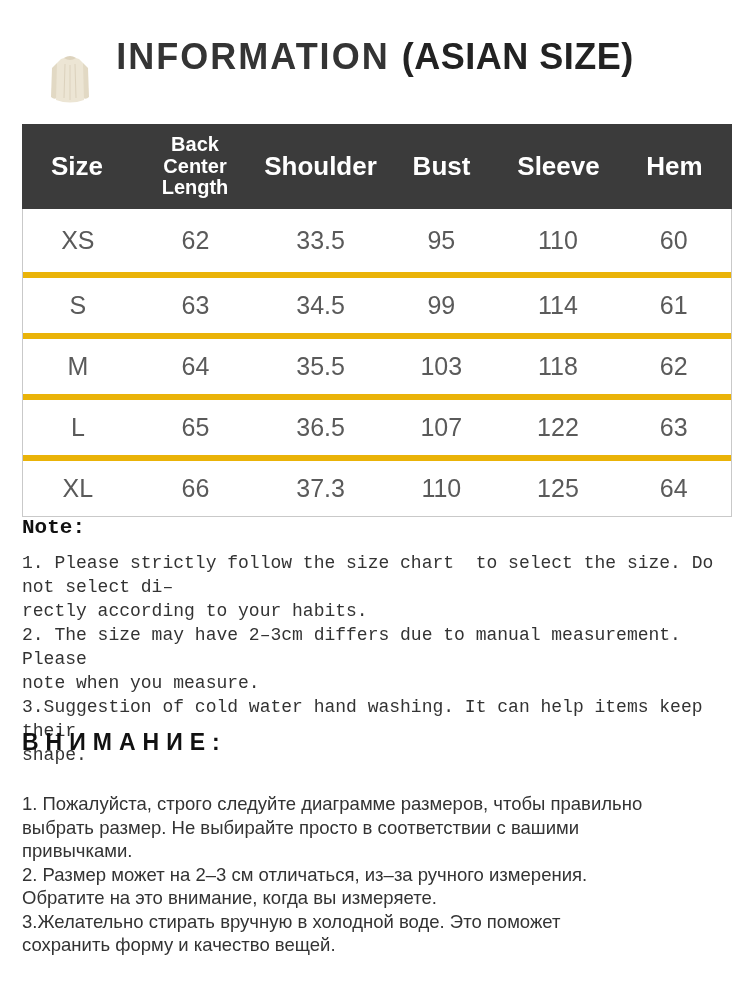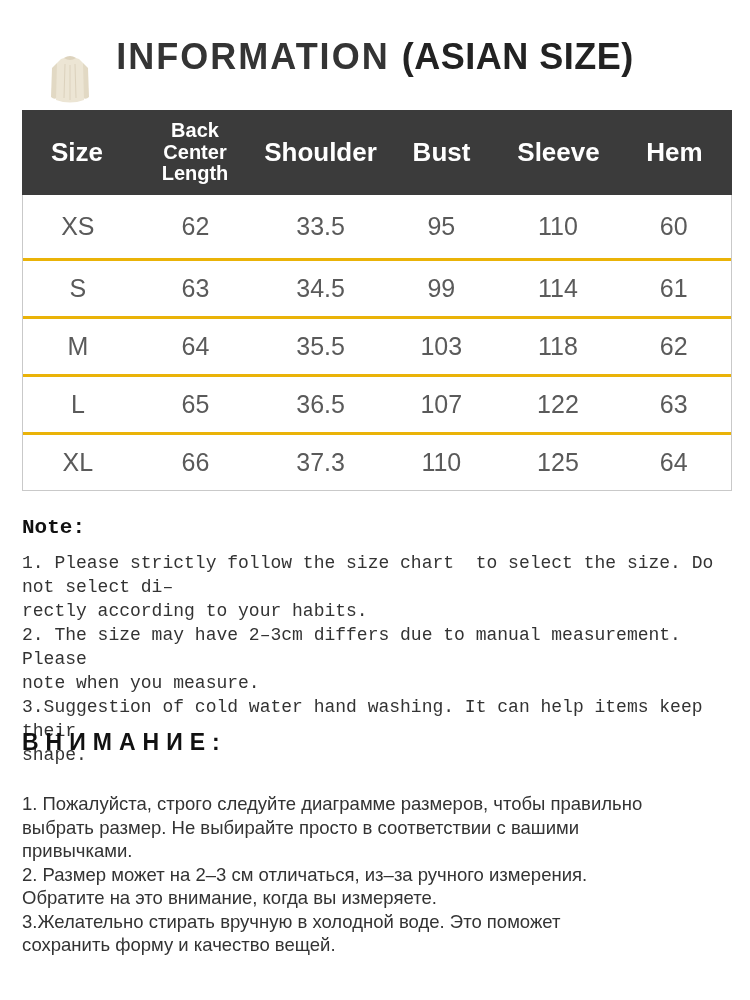--- a/index.html
+++ b/index.html
@@ -26,25 +26,26 @@
   .size-table { position:absolute; left:22px; top:110px; width:710px; }
   .cols {
     display:grid;
     grid-template-columns:110fr 126fr 125fr 117fr 117fr 115fr;
   }
   .table-header {
     background:#3b3b3b;
     height:85px;
     align-items:center;
     color:#ffffff;
+    margin-top:14px;
   }
   .th { text-align:center; font-size:26px; font-weight:700; line-height:1.08; }
   .th.small { font-size:20px; padding:0 6px; }
   .table-body { border:1px solid #c9c9c9; border-top:none; }
-  .tr { height:55px; align-items:center; border-bottom:3px solid #eab308; }
+  .tr { height:55px; align-items:center; border-bottom:6px solid #eab308; }
   .tr:first-child { height:63px; }
   .tr:last-child { border-bottom:none; }
   .td { text-align:center; font-size:25px; color:#5a5a5a; font-weight:400; }
 
   
   .note-section { position:absolute; left:22px; top:516px; width:710px;font-family:Liberation Mono, monospace; }
   .note-heading { font-size:21px; font-weight:700; color:#111111; }
   .note-body {
     margin-top:12px; font-size:18px; line-height:24px;
     color:#333333; white-space:pre-wrap;

